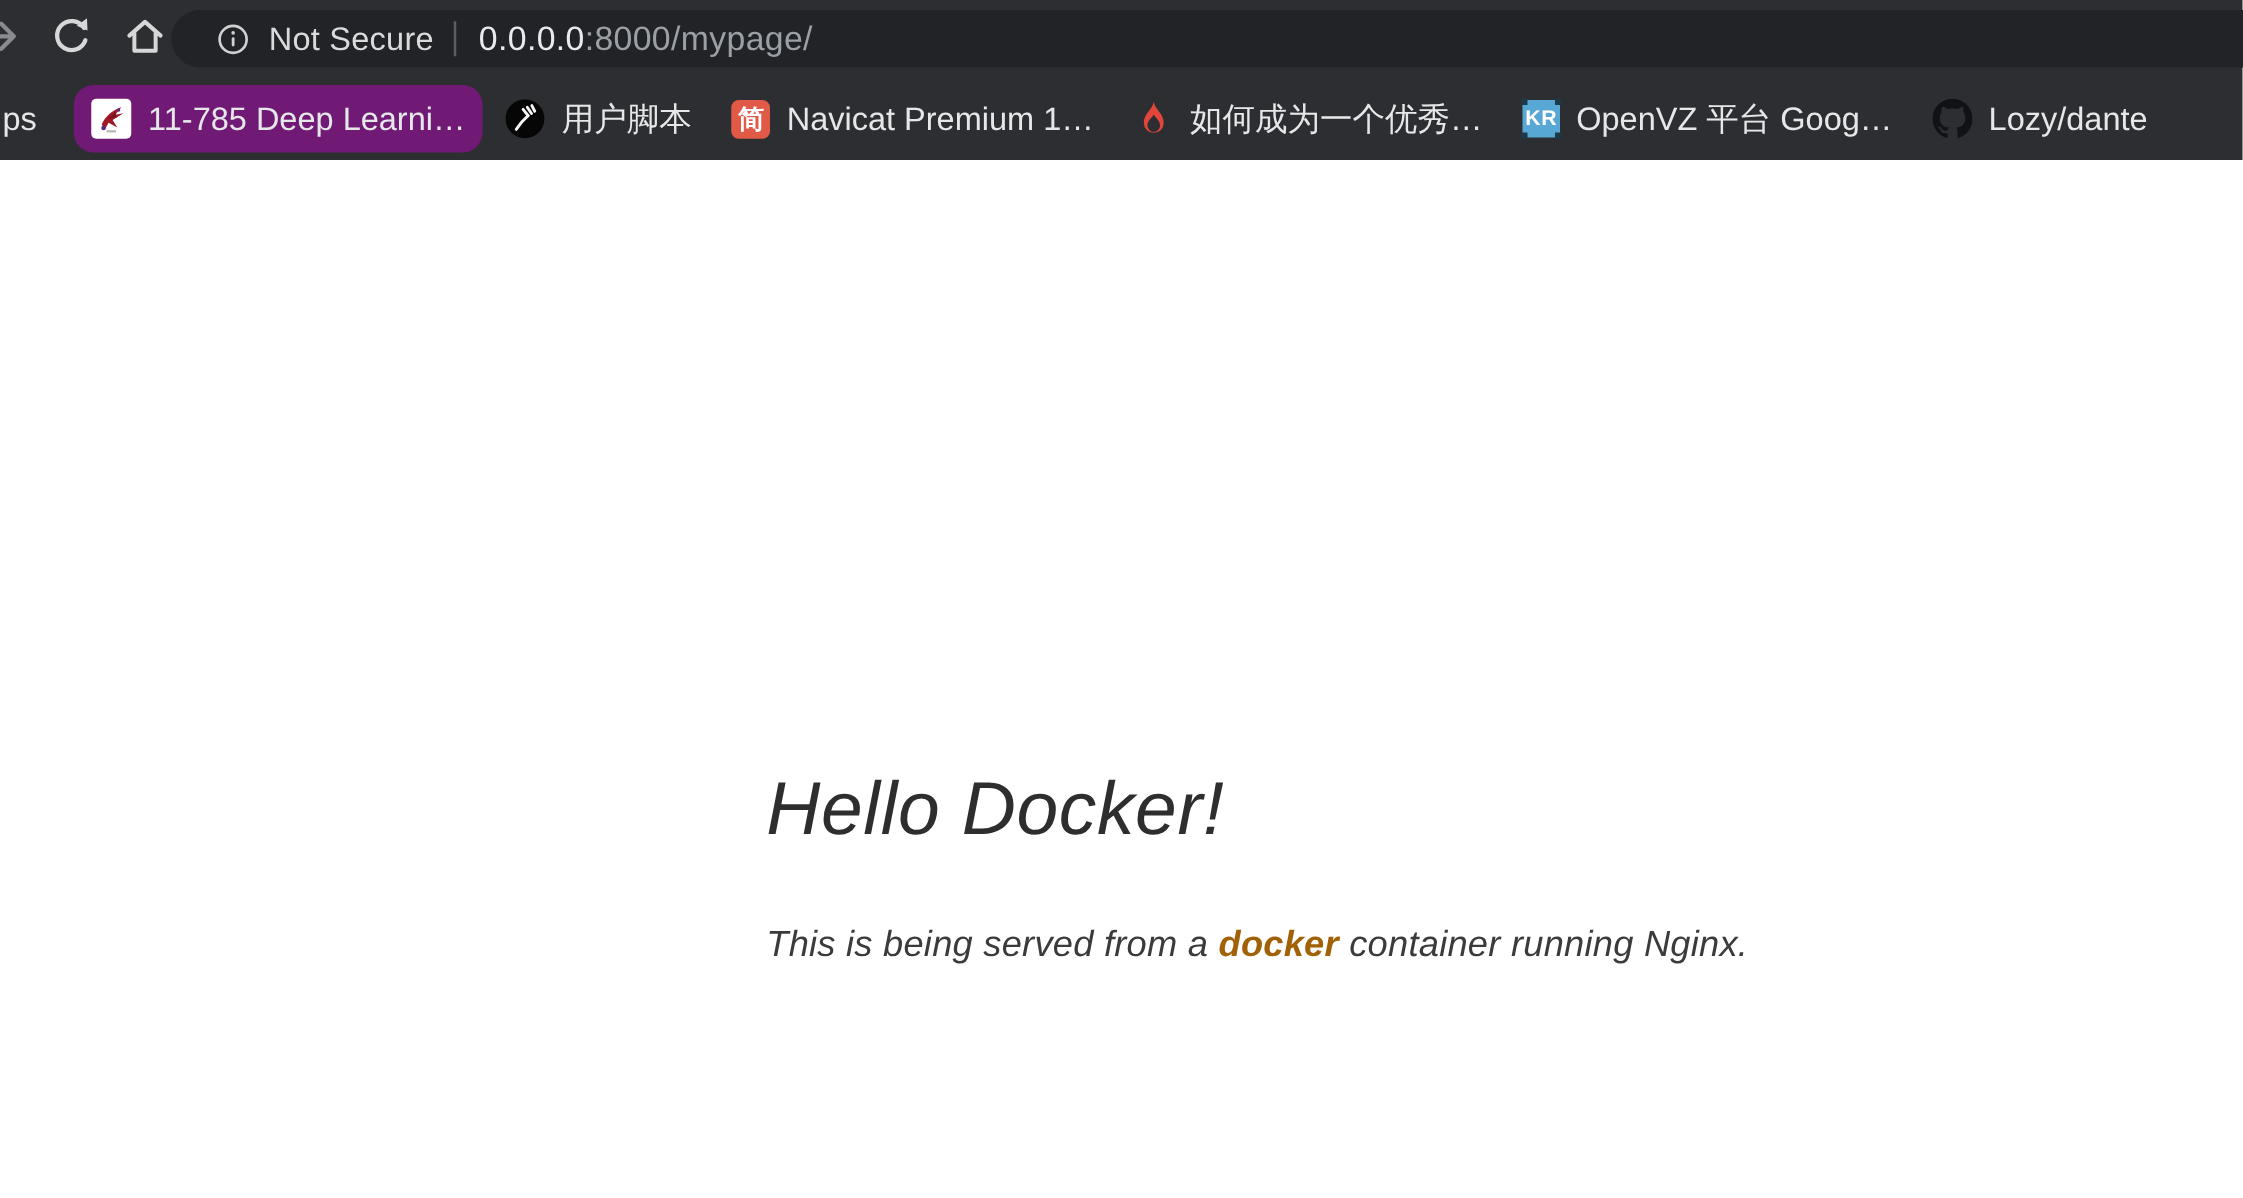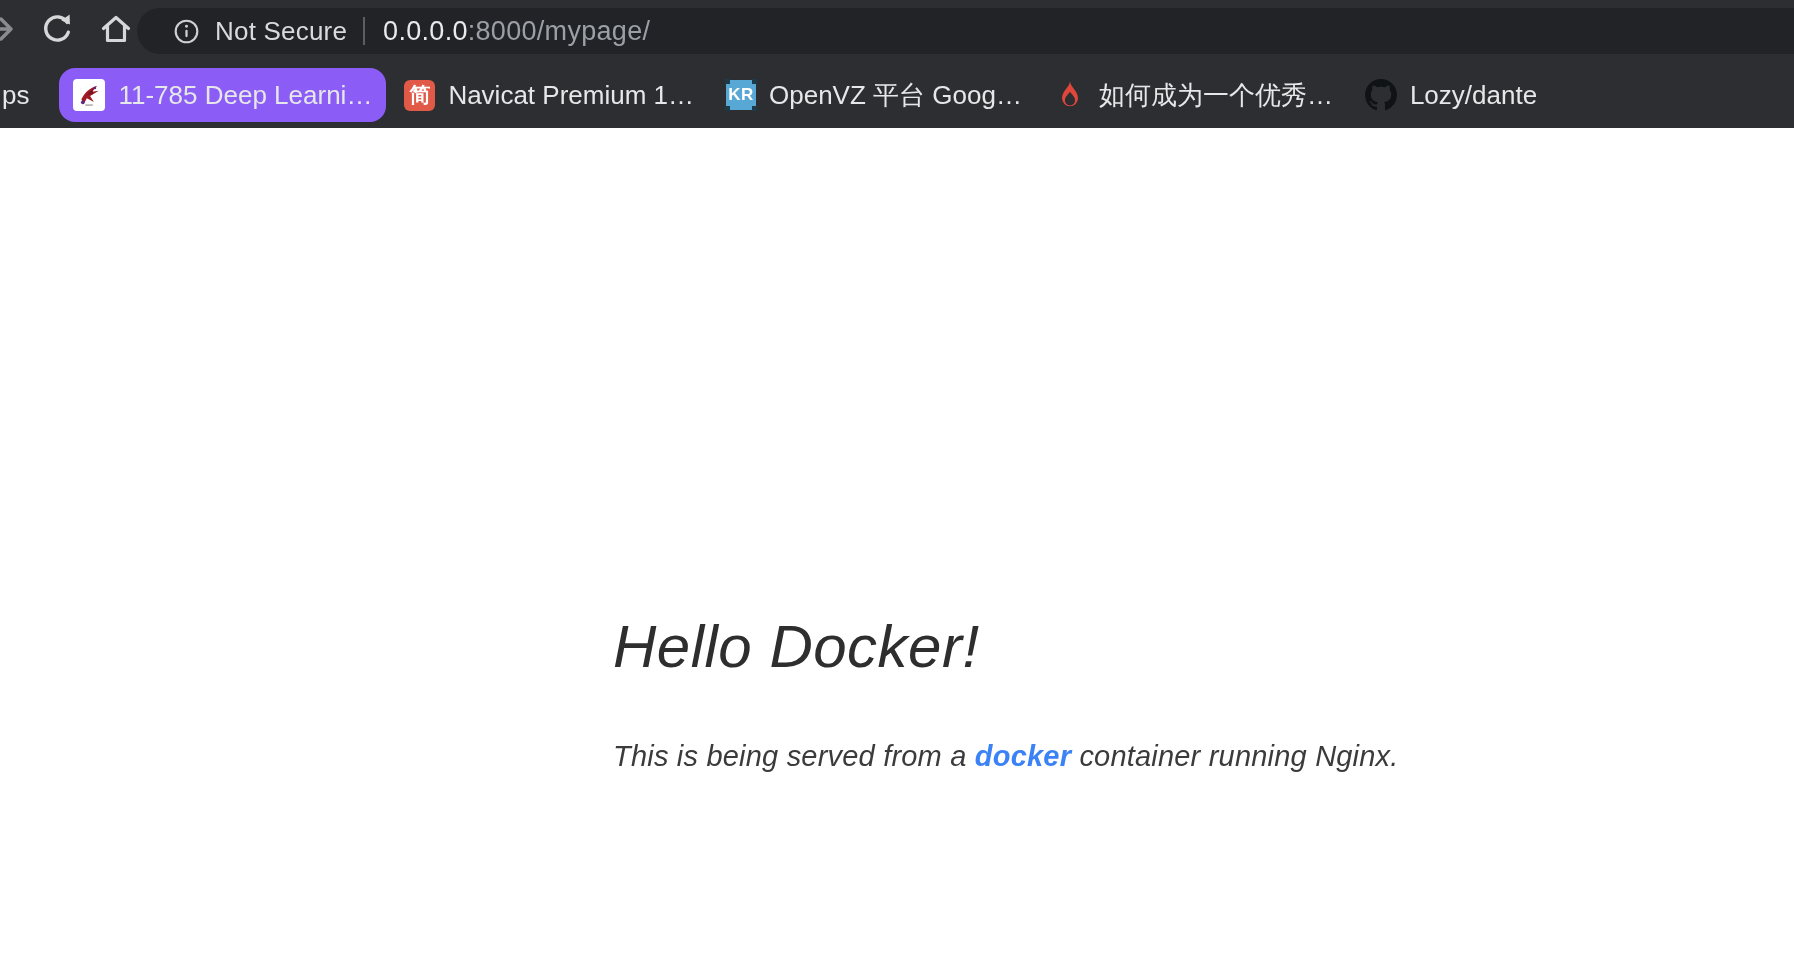--- a/index.html
+++ b/index.html
@@ -25,21 +25,21 @@
   .url { font-size: 27px; letter-spacing: 0.3px; white-space: nowrap; }
   .url .host { color: #e8eaed; }
   .url .path { color: #9aa0a6; }
 
   
   .bookmarks { position: relative; height: 66px; width: 100%; display: flex;
                align-items: center; color: #e6e7e9; font-size: 26px; text-align: right; }
   .bm-partial { margin-left: 2px; color: #e6e7e9; }
   .bm { display: flex; align-items: center; gap: 13px; white-space: nowrap;
         padding: 11px 14px; border-radius: 16px; }
-  .bm.hl { background: #8b5cf6; margin-left: 30px; }
+  .bm.hl { background: #701a75; margin-left: 30px; }
   .bm + .bm { margin-left: 4px; }
   .bm .label { color: #e6e7e9; }
 
   .fav { width: 32px; height: 32px; flex: 0 0 auto; display: flex;
          align-items: center; justify-content: center; position: relative; }
   .fav-bird { background: #ffffff; border-radius: 4px; }
   .fav-jianshu { background: #e05a47; border-radius: 6px; color: #ffffff;
                  font-size: 21px; font-weight: 700; width: 31px; height: 31px; }
   .fav-kr { background: #57a8d4; width: 30px; height: 30px; color: #ffffff;
             font-size: 17px; font-weight: 700; letter-spacing: 0.5px; }
@@ -48,21 +48,21 @@
   .fav-kr .h-bl { bottom: -1px; left: -1px; } .fav-kr .h-br { bottom: -1px; right: -1px; }
 
   
   .page { position: absolute; top: 128px; left: 0; width: 1794px; height: 830px;
           background: #ffffff; font-style: italic; }
   .page-inner { position: absolute; left: 613px; top: 0; width: 900px; }
   h1.hero { font-size: 60px; font-weight: 300; color: #2e2e2e; letter-spacing: 0.5px;
             margin-top: 484px; line-height: 1.15; }
   p.lead { font-size: 29px; color: #3b3b3b; margin-top: 55px; line-height: 1.4;
            letter-spacing: 0.2px; }
-  p.lead b { font-weight: 700; color: #3b82f6; }
+  p.lead b { font-weight: 700; color: #a16207; }
   p.idline { font-size: 29px; color: #3b3b3b; margin-top: 55px; line-height: 1.4;
              letter-spacing: 0.2px; }
 </style>
 </head>
 <body>
 
 <div class="chrome">
 
   <div class="toolbar">
 
@@ -115,46 +115,60 @@
           <path d="M5 16 C8 10 12 6 19.5 3.5 L15 9 L21 8 L13 13 L16.5 18.5 L10 15 L7 20.5 Z" fill="#9e1b26"></path>
           <path d="M10 12 L15 7 L16 11 Z" fill="#7c1220"></path>
           <circle cx="6.3" cy="18.8" r="1.7" fill="#5a2a86"></circle>
           <circle cx="17.5" cy="5.6" r="1.2" fill="#5a2a86"></circle>
           <rect x="8.5" y="20.5" width="7" height="1.6" fill="#b9b4ae"></rect>
         </svg>
       </span>
       <span class="label">11-785 Deep Learni…</span>
     </div>
 
+    <div class="bm">
+      <span class="fav">
+        <svg width="32" height="32" viewBox="0 0 32 32">
+          <circle cx="16" cy="16" r="15.5" fill="#060606"></circle>
+          <g stroke="#f5f5f5" stroke-width="2.3" stroke-linecap="round" fill="none">
+            <path d="M9 24.5 C12 20 15 16.5 18.5 13.5"></path>
+            <path d="M14.5 8.5 L18.5 13.5"></path>
+            <path d="M17.8 6.8 L21.2 11.8"></path>
+            <path d="M21.5 5.5 L23.8 10"></path>
+          </g>
+        </svg>
+      </span>
+      <span class="label">用户脚本</span>
+    </div>
 
     <div class="bm">
       <span class="fav fav-jianshu">简</span>
       <span class="label">Navicat Premium 1…</span>
     </div>
 
+
+    <div class="bm">
+      <span class="fav">
+        <svg width="30" height="30" viewBox="0 0 32 32">
+          <path fill-rule="evenodd" fill="#e0473a" d="M16 1.5 C15 8 7.5 11.5 7.5 19.5 a8.5 8.5 0 0 0 17 0 C24.5 11.5 17 8 16 1.5 Z
+               M16 27.2 a5.4 5.4 0 0 1 -5.4-5.4 C10.6 17.8 14 15.6 16 12.6 C18 15.6 21.4 17.8 21.4 21.8 A5.4 5.4 0 0 1 16 27.2 Z"></path>
+        </svg>
+      </span>
+      <span class="label">如何成为一个优秀…</span>
+    </div>
 
     <div class="bm">
       <span class="fav fav-kr">
         <span>KR</span>
         <span class="handle h-tl"></span>
           <span class="handle h-tr"></span>
         <span class="handle h-bl"></span>
           <span class="handle h-br"></span>
       </span>
       <span class="label">OpenVZ 平台 Goog…</span>
-    </div>
-
-    <div class="bm">
-      <span class="fav">
-        <svg width="30" height="30" viewBox="0 0 32 32">
-          <path fill-rule="evenodd" fill="#e0473a" d="M16 1.5 C15 8 7.5 11.5 7.5 19.5 a8.5 8.5 0 0 0 17 0 C24.5 11.5 17 8 16 1.5 Z
-               M16 27.2 a5.4 5.4 0 0 1 -5.4-5.4 C10.6 17.8 14 15.6 16 12.6 C18 15.6 21.4 17.8 21.4 21.8 A5.4 5.4 0 0 1 16 27.2 Z"></path>
-        </svg>
-      </span>
-      <span class="label">如何成为一个优秀…</span>
     </div>
 
     <div class="bm">
       <span class="fav">
         <svg width="32" height="32" viewBox="0 0 16 16">
           <path fill="#101316" d="M8 0C3.58 0 0 3.58 0 8c0 3.54 2.29 6.53 5.47 7.59.4.07.55-.17.55-.38 0-.19-.01-.82-.01-1.49-2.01.37-2.53-.49-2.69-.94-.09-.23-.48-.94-.82-1.13-.28-.15-.68-.52-.01-.53.63-.01 1.08.58 1.23.82.72 1.21 1.87.87 2.33.66.07-.52.28-.87.51-1.07-1.78-.2-3.64-.89-3.64-3.95 0-.87.31-1.59.82-2.15-.08-.2-.36-1.02.08-2.12 0 0 .67-.21 2.2.82.64-.18 1.32-.27 2-.27.68 0 1.36.09 2 .27 1.53-1.04 2.2-.82 2.2-.82.44 1.1.16 1.92.08 2.12.51.56.82 1.27.82 2.15 0 3.07-1.87 3.75-3.65 3.95.29.25.54.73.54 1.48 0 1.07-.01 1.93-.01 2.2 0 .21.15.46.55.38A8.01 8.01 0 0 0 16 8c0-4.42-3.58-8-8-8z"></path>
         </svg>
       </span>
       <span class="label">Lozy/dante</span>
     </div>

